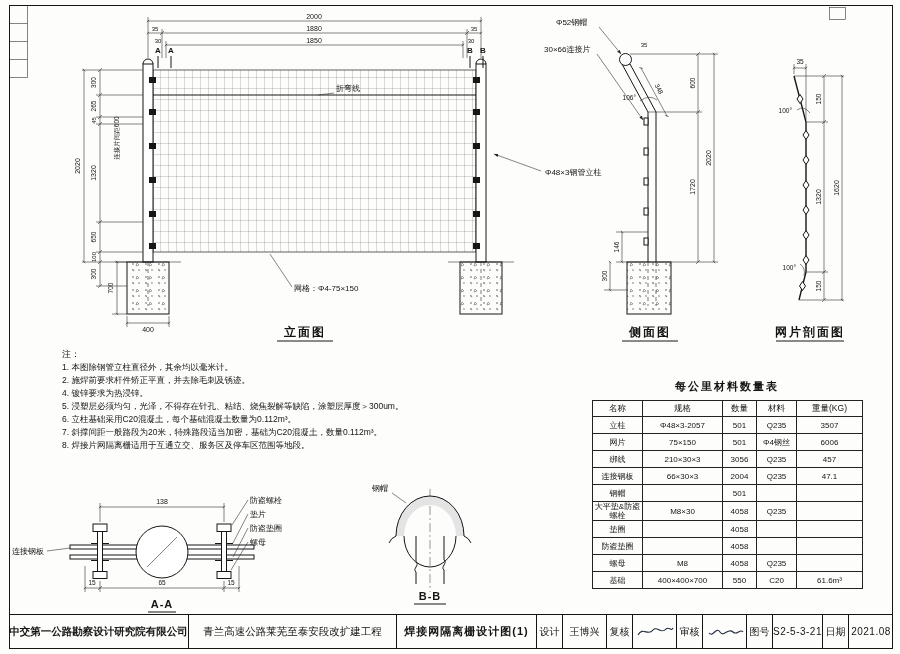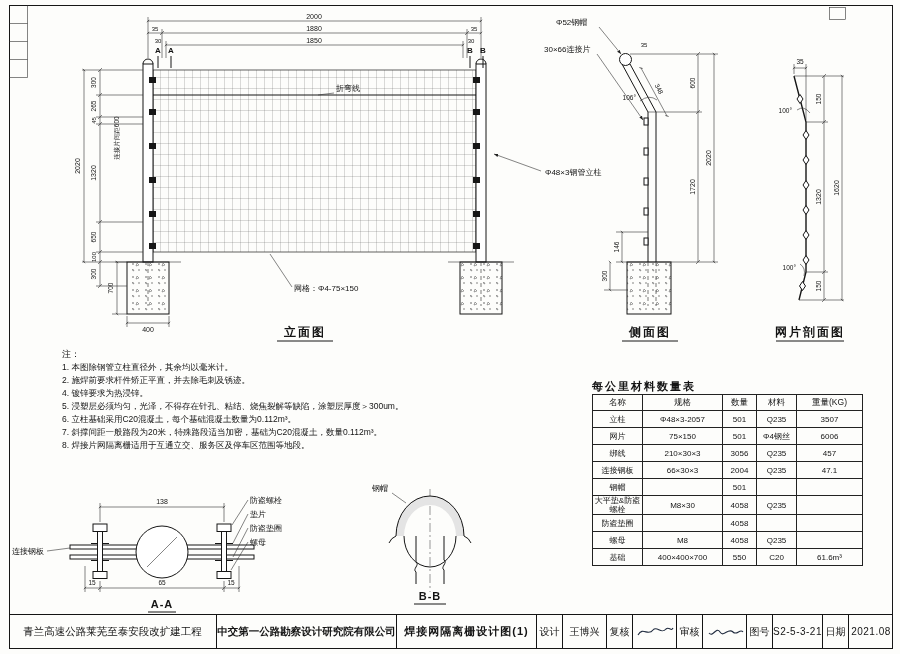--- a/index.html
+++ b/index.html
@@ -14,21 +14,21 @@
   .dm{stroke:#333;stroke-width:0.6;fill:none}
   .dsh{stroke:#444;stroke-width:0.7;fill:none;stroke-dasharray:4 3}
   .cl{stroke:#555;stroke-width:0.6;fill:none;stroke-dasharray:9 3 2 3}
   .t6{font-size:6px}.t65{font-size:6.5px}.t7{font-size:7px}.t8{font-size:8px}
   .tt{font-size:12px;font-weight:bold;letter-spacing:2px}
   .ts{font-size:11px;font-weight:bold;letter-spacing:1px}
   .mid{text-anchor:middle}.end{text-anchor:end}.bb{font-weight:bold}
   .notes{position:absolute;left:62px;top:348px;width:360px;font-size:8.5px;line-height:13px;white-space:nowrap;color:#141414}
   .notes .nhead{font-size:9px}
   .mtable{position:absolute;left:592px;top:379px;width:270px}
-  .mtitle{font-size:11px;font-weight:bold;letter-spacing:2px;}
+  .mtitle{text-align:center;font-size:11px;font-weight:bold;letter-spacing:2px;margin-bottom:6px}
   table{border-collapse:collapse;width:270px;table-layout:fixed;background:#fdfdfb}
   th,td{border:1px solid #222;font-size:8px;font-weight:normal;text-align:center;padding:0 1px;height:17px;overflow:hidden;line-height:9px;word-break:break-all}
   thead th{height:16px;font-size:8.5px}
   .tblock{position:absolute;left:9px;top:614px;width:884px;height:34px;border-top:1.5px solid #141414;display:flex;align-items:stretch}
   .tcell{border-right:1px solid #141414;display:flex;align-items:center;justify-content:center;font-size:10px;height:100%;overflow:hidden}
   .tcell:last-child{border-right:none}
   .company{font-weight:bold;font-size:10.5px}
   .project{font-size:10.5px}
   .stitle{font-weight:bold;font-size:11px;letter-spacing:1px}
   .num{font-size:10px;letter-spacing:0.5px}
@@ -407,20 +407,27 @@
             <td></td>
           </tr>
         <tr>
             <td>大平垫&amp;防盗螺栓</td>
             <td>M8×30</td>
             <td>4058</td>
             <td>Q235</td>
             <td></td>
           </tr>
         <tr>
+            <td>垫圈</td>
+            <td></td>
+            <td>4058</td>
+            <td></td>
+            <td></td>
+          </tr>
+        <tr>
             <td>防盗垫圈</td>
             <td></td>
             <td>4058</td>
             <td></td>
             <td></td>
           </tr>
         <tr>
             <td>螺母</td>
             <td>M8</td>
             <td>4058</td>
@@ -432,22 +439,22 @@
             <td>400×400×700</td>
             <td>550</td>
             <td>C20</td>
             <td>61.6m³</td>
           </tr>
       </tbody>
     </table>
   </div>
 
   <div class="tblock">
+    <div class="tcell company" style="width:180px">中交第一公路勘察设计研究院有限公司</div>
     <div class="tcell project" style="width:208px">青兰高速公路莱芜至泰安段改扩建工程</div>
-    <div class="tcell company" style="width:180px">中交第一公路勘察设计研究院有限公司</div>
     <div class="tcell stitle" style="width:140px">焊接网隔离栅设计图(1)</div>
     <div class="tcell" style="width:26px">设计</div>
     <div class="tcell" style="width:44px">王博兴</div>
     <div class="tcell" style="width:26px">复核</div>
     <div class="tcell" style="width:44px">
       <svg width="40" height="18" viewBox="0 0 40 18">
         <path d="M3,12 C8,3 13,14 18,7 C22,2 26,12 31,6 C34,3 36,9 38,5" stroke="#1f2a3e" stroke-width="1.1" fill="none"></path>
       </svg>
     </div>
     <div class="tcell" style="width:26px">审核</div>

